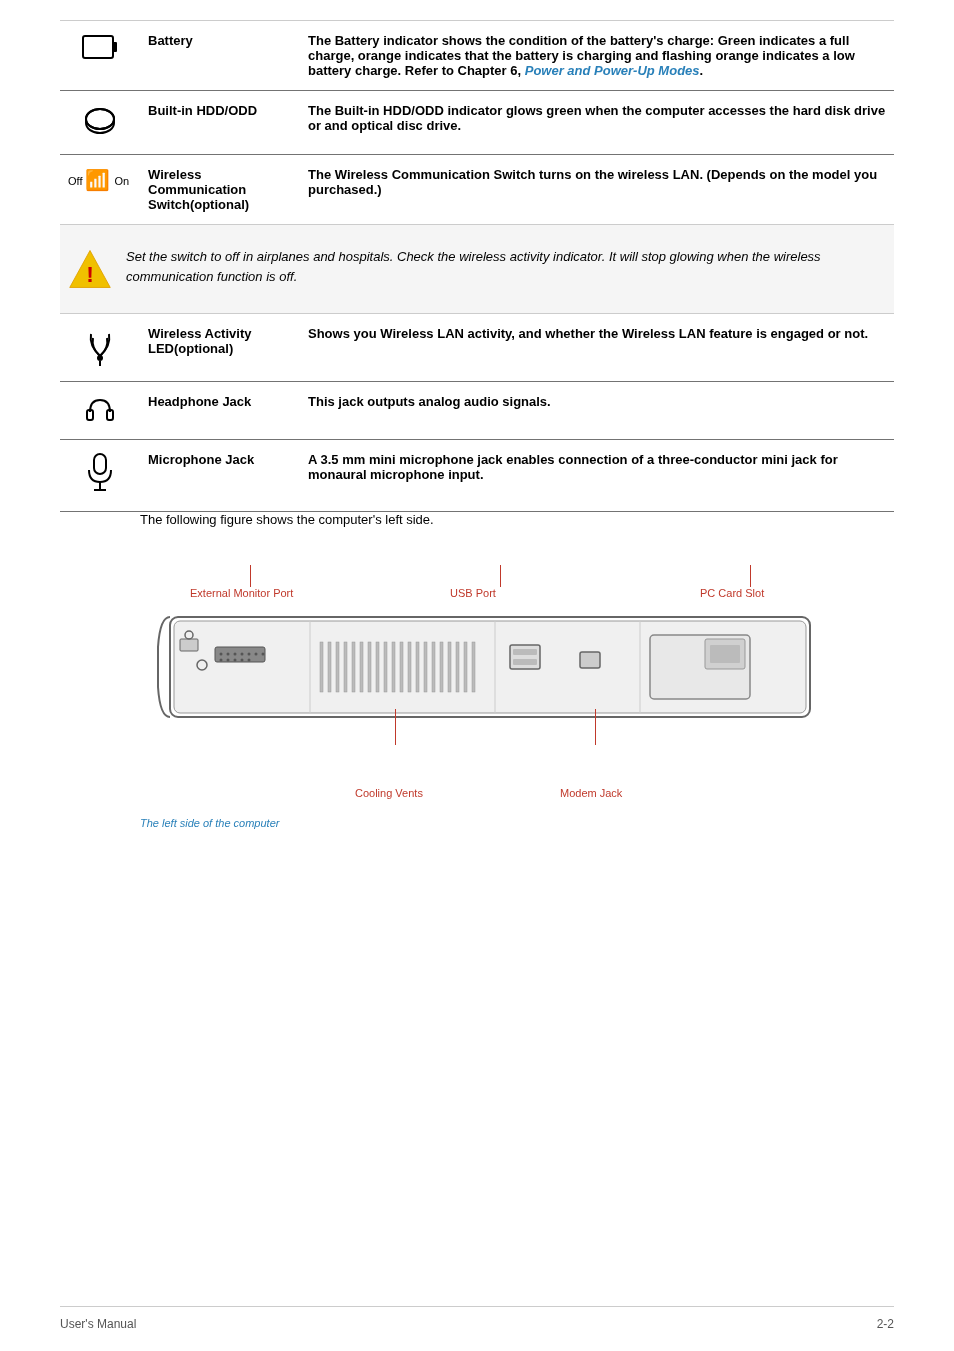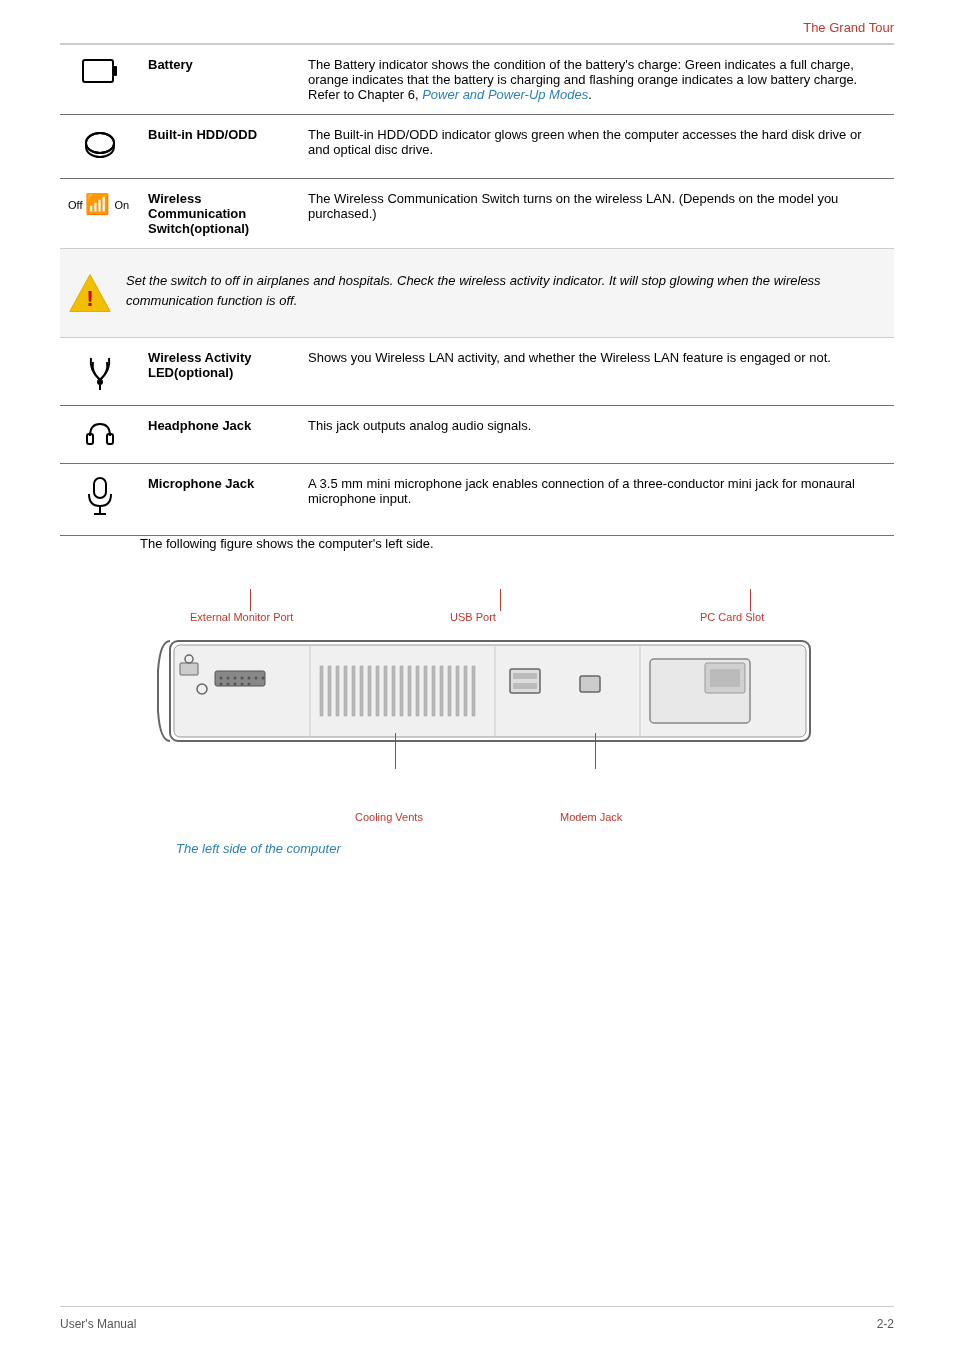--- a/index.html
+++ b/index.html
@@ -63,20 +63,21 @@
     .feature-name-cell {
       width: 160px;
       font-weight: bold;
       vertical-align: top;
       padding-top: 14px;
     }
 
     .feature-desc-cell {
       flex: 1;
       padding-top: 14px;
+      font-weight: bold;
     }
 
     
     .warning-row td {
       background: #f5f5f5;
       border-bottom: 1px solid #ccc;
       border-top: 1px solid #ccc;
     }
 
     .warning-content {
@@ -149,25 +150,25 @@
     }
 
     
     .computer-svg {
       position: absolute;
       top: 40px;
       left: 10px;
     }
 
     .diagram-caption {
-      margin-left: 116px;
+      margin-left: 80px;
       margin-top: 10px;
       font-style: italic;
       color: #2980b9;
-      font-size: 13px;
+      font-size: 11px;
     }
 
     
     .page-footer {
       position: absolute;
       bottom: 20px;
       left: 60px;
       right: 60px;
       display: flex;
       justify-content: space-between;
@@ -175,23 +176,20 @@
       padding-top: 10px;
       font-size: 12px;
       color: #555;
     }
   </style>
 </head>
 <body>
 
 <div class="page-container">
 
-  <div class="page-header">
-    <span class="header-title">The Grand Tour</span>
-  </div>
 
   <table class="features-table">
 
     <tbody>
         <tr>
       <td class="icon-cell">
         <svg width="36" height="28" viewBox="0 0 36 28">
           <rect x="1" y="3" width="30" height="22" rx="2" ry="2" fill="none" stroke="#000" stroke-width="2"></rect>
           <rect x="31" y="9" width="4" height="10" rx="1" fill="#000"></rect>
         </svg>

